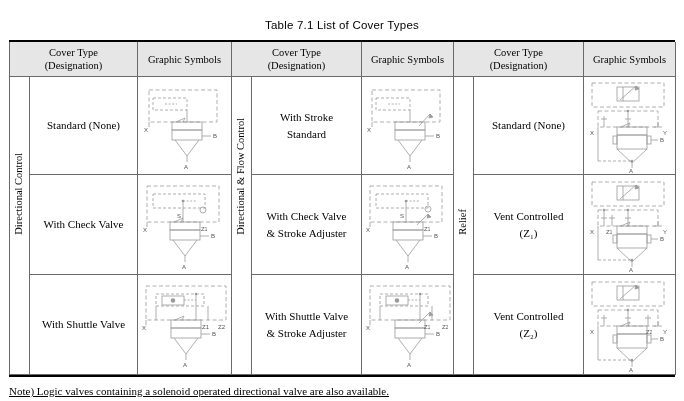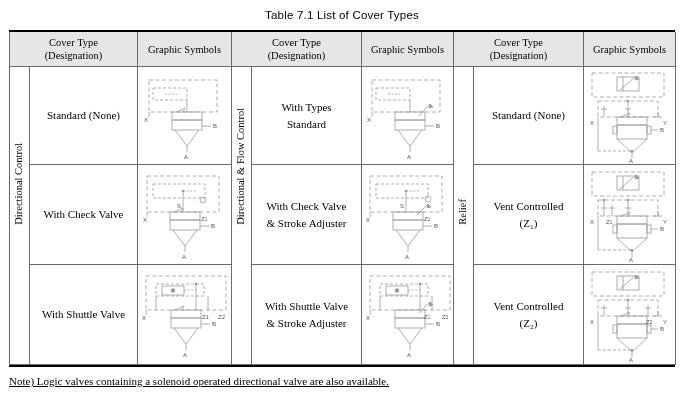--- a/index.html
+++ b/index.html
@@ -11,21 +11,21 @@
     overflow:hidden;
   }
   .page{position:relative;width:684px;height:401px;}
 
   
   .title{
     text-align:center;
     font-family:"Liberation Sans", sans-serif;
     font-size:11.5px;
     letter-spacing:.2px;
-    padding-top:9px;
+    padding-top:19px;
     padding-bottom:9px;
     color:#000;
   }
 
   
   .tbl-wrap{
     margin:0 9px;
     border-top:2.5px solid #000;
     border-bottom:2.5px solid #000;
   }
@@ -153,21 +153,21 @@
             <text x="74" y="58">B</text>
             <text x="45" y="89">A</text>
           </g>
         </svg>
       </td>
 
       <td class="grp" rowspan="3">
         <span class="rot">Directional &amp; Flow Control</span>
       </td>
       <td class="label">
-        <span class="lbl-line">With Types</span>
+        <span class="lbl-line">With Stroke</span>
         <span class="lbl-line">Standard</span>
       </td>
       <td class="sym">
         <svg width="92" height="92" viewBox="0 0 92 92">
           <g fill="none" stroke="#9a9a9a" stroke-width="0.8">
             <rect x="10" y="10" width="68" height="32" stroke-dasharray="4 2.5"></rect>
             <rect x="14" y="18" width="34" height="12" stroke-dasharray="3 2"></rect>
             <line x1="26" y1="24" x2="38" y2="24" stroke-dasharray="2 1.6"></line>
             <line x1="10" y1="42" x2="10" y2="47"></line>
             <line x1="48" y1="30" x2="48" y2="42"></line>

